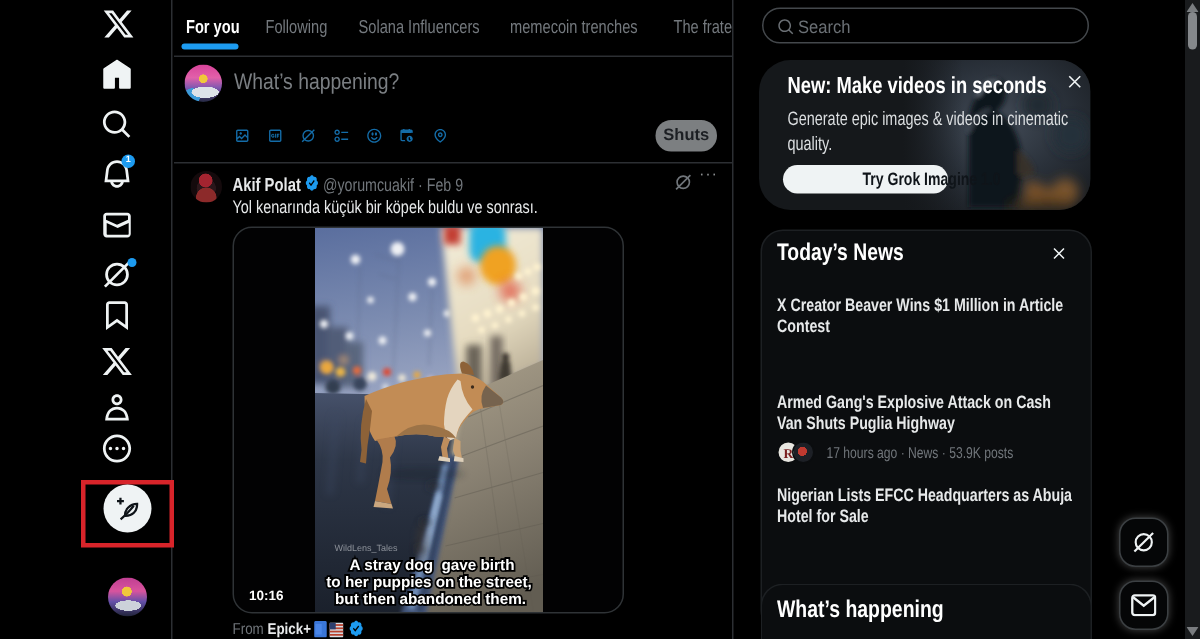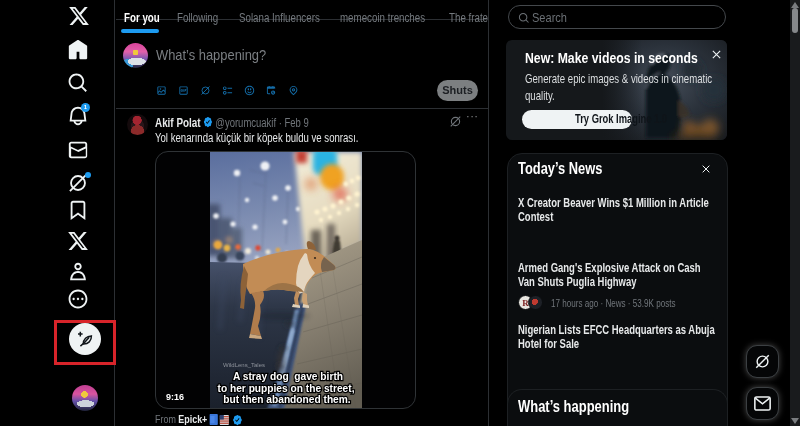--- a/index.html
+++ b/index.html
@@ -12,21 +12,21 @@
 .ric { position:absolute; left:67px; width:22px; height:22px; }
 .badge { position:absolute; width:9px; height:9px; background:#1d9bf0; border-radius:50%; color:#fff; font-size:6px; font-weight:bold; text-align:center; line-height:9px; }
 #redbox { position:absolute; left:54px; top:320px; width:62px; height:45px; border:3px solid #d8242a; }
 #composebtn { position:absolute; left:69px; top:323px; width:32px; height:32px; background:#eff3f4; border-radius:50%; }
 #railavatar { position:absolute; left:72px; top:385px; width:26px; height:26px; border-radius:50%;
   background:radial-gradient(circle at 48% 36%, #f0c83c 0 15%, transparent 16%),
   radial-gradient(ellipse 55% 22% at 52% 72%, #ccd2da 0 60%, transparent 61%),
   linear-gradient(180deg,#c03e92 0%, #d8549e 35%, #6450a8 62%, #202338 100%);}
 
 #main { position:absolute; left:116px; top:0; width:373px; height:426px; border-right:1px solid #2c2f33; overflow:hidden; }
-#tabs { position:absolute; left:0; top:0; width:100%; height:20px; border-bottom:1px solid #2c2f33; color:#74797e; }
+#tabs { position:absolute; left:0; top:0; width:100%; height:38px; border-bottom:1px solid #2c2f33; color:#74797e; }
 #tabs .t { position:absolute; top:11px; white-space:nowrap; font-size:12.5px; transform:scaleX(0.78); transform-origin:0 50%; }
 #tabs .active { color:#fff; font-weight:bold; }
 #underline { position:absolute; left:5px; top:29px; width:38px; height:4px; background:#1d9bf0; border-radius:2px; }
 #cavatar { position:absolute; left:7px; top:43px; width:25px; height:25px; border-radius:50%;
   background:radial-gradient(circle at 50% 38%, #f0c83c 0 14%, transparent 15%),
   radial-gradient(ellipse 60% 25% at 55% 74%, #dde2e8 0 60%, transparent 61%),
   radial-gradient(circle at 20% 85%, #3c9ad8 0 18%, transparent 19%),
   linear-gradient(180deg,#d8439a 0%, #e260aa 35%, #8058b0 62%, #232840 100%);}
 #whats { position:absolute; left:40px; top:46px; font-size:15px; color:#7b7f83; transform:scaleX(0.86); transform-origin:0 50%; white-space:nowrap; }
 #crow { position:absolute; left:0; top:80px; width:100%; height:28px; }
@@ -46,21 +46,21 @@
 #tgrok { position:absolute; left:333px; top:115px; width:13px; height:13px; }
 #tdots { position:absolute; left:350px; top:110px; color:#8a8d8f; font-size:11px; letter-spacing:0.5px; }
 
 #vcard { position:absolute; left:39px; top:151px; width:261px; height:258px; border:1px solid #2f3336; border-radius:13px; background:#020203; overflow:hidden; }
 #time { position:absolute; left:50px; top:392px; font-size:9px; font-weight:bold; color:#fff; }
 #fromline { position:absolute; left:39px; top:413px; font-size:10.5px; color:#71767b; transform:scaleX(0.85); transform-origin:0 50%; white-space:nowrap; }
 #fromline b { color:#e7e9ea; }
 
 #search { position:absolute; left:508px; top:5px; width:218px; height:24px; border:1px solid #44484c; border-radius:13px; }
 #search span { position:absolute; left:23px; top:5px; font-size:12px; color:#6b7075; transform:scaleX(0.92); transform-origin:0 50%; }
-#promo { position:absolute; left:506px; top:40px; width:221px; height:100px; border-radius:6px; background:#15181b; overflow:hidden; }
+#promo { position:absolute; left:506px; top:40px; width:221px; height:100px; border-radius:21px; background:#15181b; overflow:hidden; }
 #news { position:absolute; left:507px; top:153px; width:221px; height:269px; border-radius:15px; background:#0b0d0f; border:1px solid #1d2023; }
 #whap { position:absolute; left:507px; top:389px; width:221px; height:40px; border-radius:15px 15px 0 0; background:#0b0d0f; border:1px solid #1d2023; border-bottom:none; }
 #whap h2 { position:absolute; left:10px; top:8px; font-size:16px; color:#fff; transform:scaleX(0.81); transform-origin:0 50%; white-space:nowrap; }
 .ntitle { position:absolute; left:10px; font-size:12px; font-weight:bold; color:#e7e9ea; line-height:13.8px; transform:scaleX(0.79); transform-origin:0 0; white-space:nowrap; }
 .nmeta { position:absolute; left:10px; height:14px; }
 .av { display:inline-block; width:15px; height:15px; border-radius:50%; border:1px solid #0b0d0f; vertical-align:middle; }
 .av2 { margin-left:-5px; }
 .mt { font-size:10.5px; color:#71767b; vertical-align:middle; margin-left:4px; display:inline-block; transform:scaleX(0.77); transform-origin:0 50%; white-space:nowrap; }
 
 .fbtn { position:absolute; left:746px; width:33px; height:33px; background:#050607; border:1px solid #3c4043; border-radius:11px; box-shadow:0 0 6px rgba(255,255,255,0.28); }
@@ -330,21 +330,21 @@
         <text x="77" y="250.5">but then abandoned them.</text>
       </g>
     </svg>
   </div>
   <svg id="tgrok" viewBox="0 0 24 24">
       <g stroke="#71767b" stroke-width="2" fill="none">
         <circle cx="12" cy="12" r="7.6"></circle>
         <path d="M3.2 20.8 L20.8 3.2"></path>
       </g>
     </svg>
-  <div id="time">9:16</div>
+  <div id="time">10:16</div>
   <div id="fromline">From <b>Epick+</b><svg style="display:inline-block;vertical-align:-2px;margin-left:2px;" width="10" height="11" viewBox="0 0 10 11">
         <rect width="10" height="11" rx="1" fill="#3a76d8"></rect>
         <rect x="1" y="2" width="5" height="7" fill="#4a86e8"></rect>
       </svg><svg style="display:inline-block;vertical-align:-2px;margin-left:2px;" width="11" height="10" viewBox="0 0 12 11">
         <rect width="12" height="11" rx="1" fill="#d8dde4"></rect>
         <rect y="1.2" width="12" height="1.3" fill="#b8412e"></rect>
         <rect y="3.6" width="12" height="1.3" fill="#b8412e"></rect>
         <rect y="6" width="12" height="1.3" fill="#b8412e"></rect>
         <rect y="8.4" width="12" height="1.3" fill="#b8412e"></rect>
         <rect width="5.4" height="5" fill="#2e3f6e"></rect>

